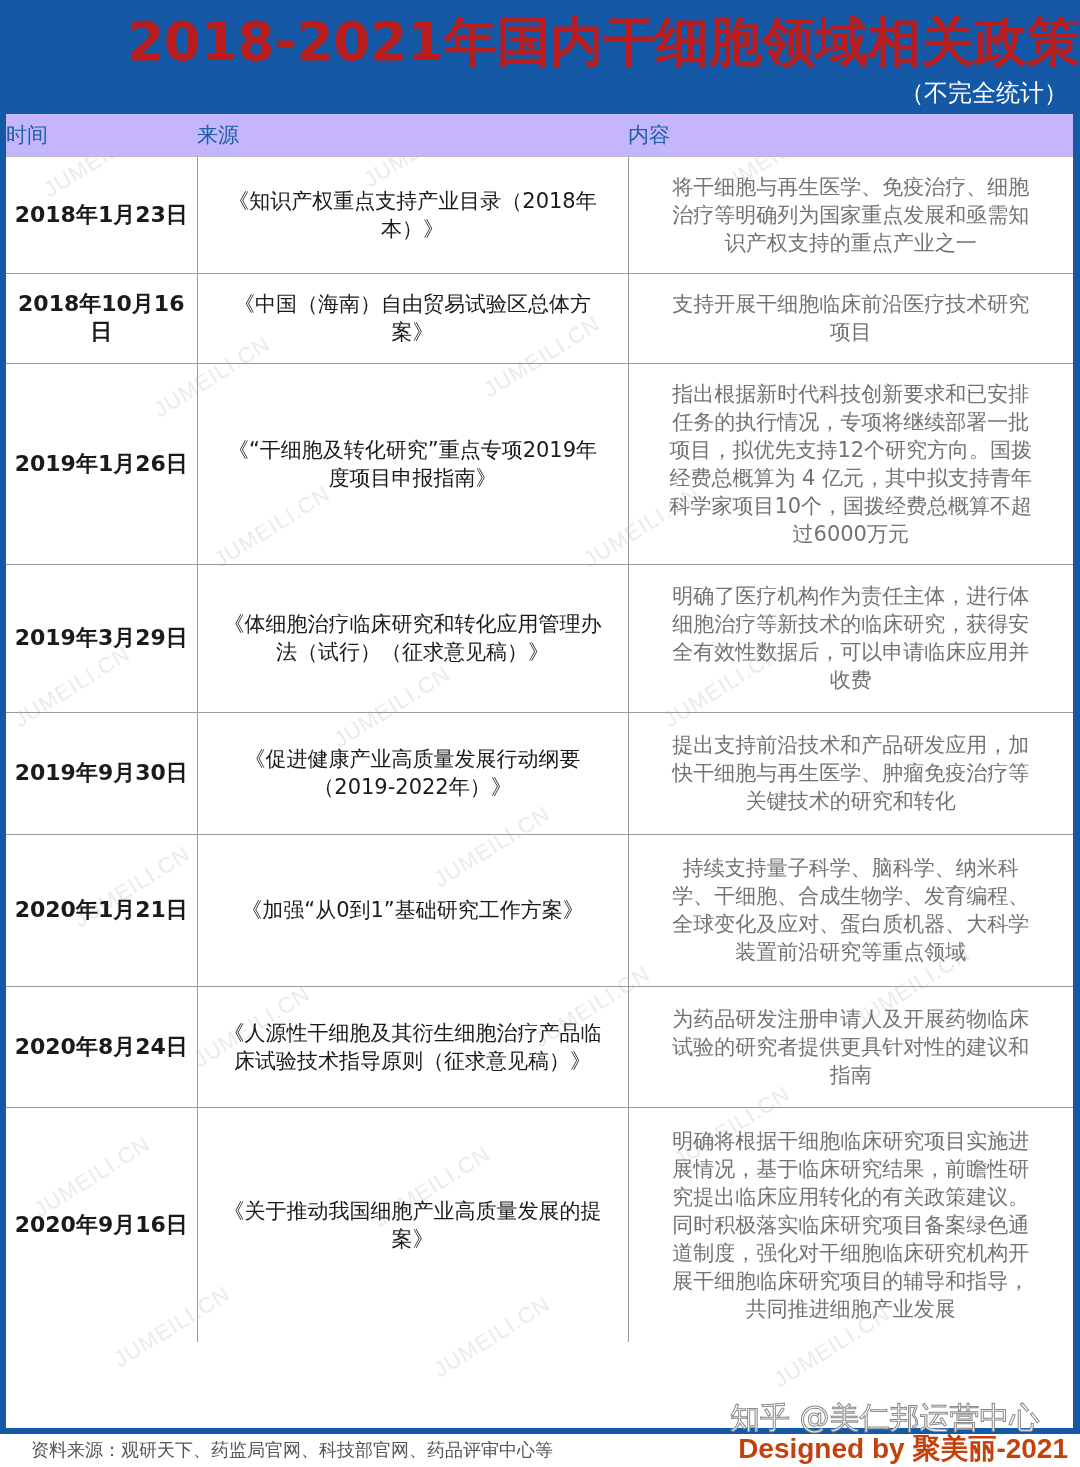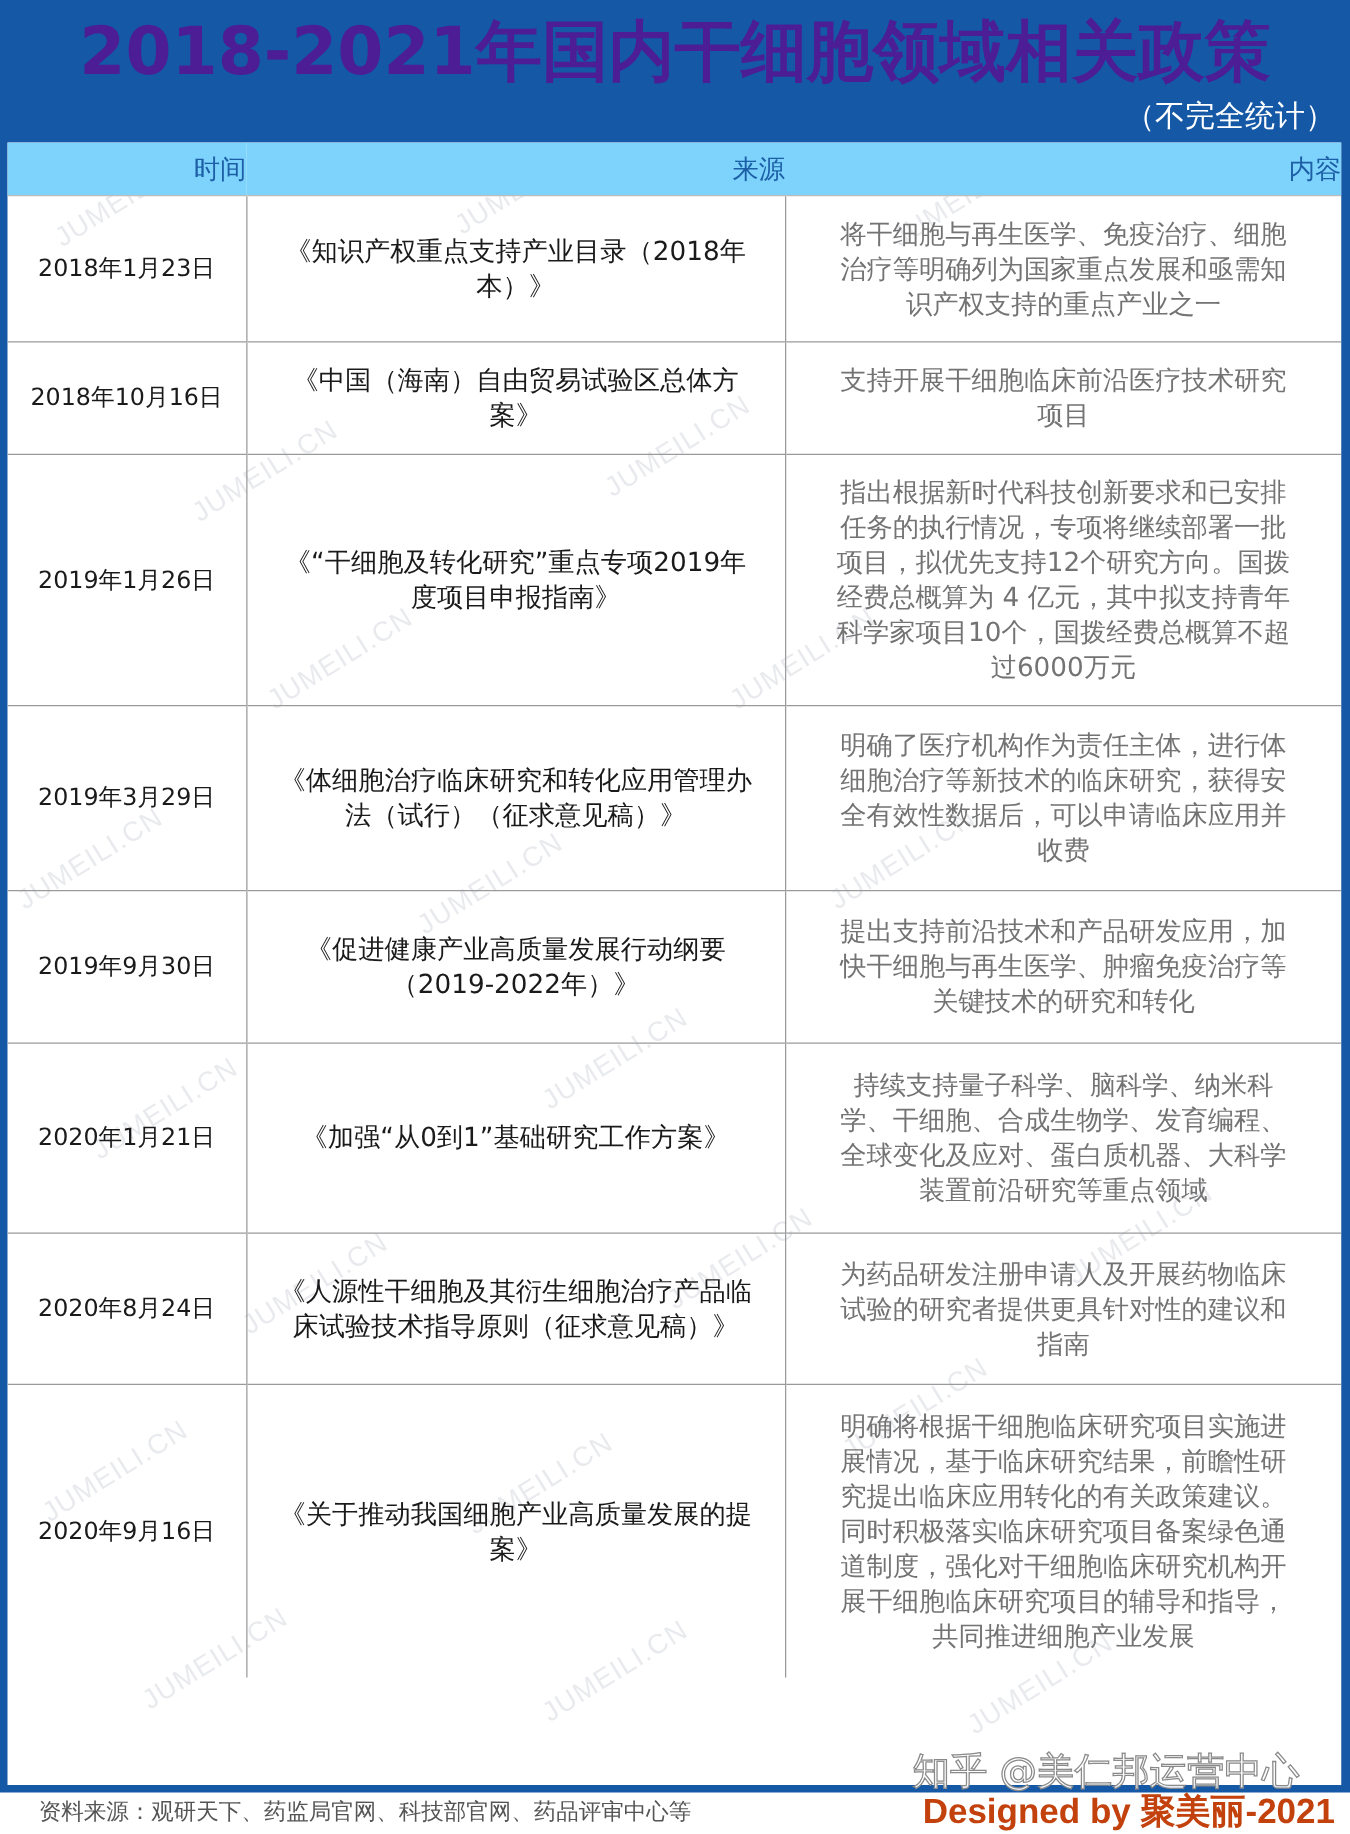--- a/index.html
+++ b/index.html
@@ -4,48 +4,48 @@
 <style>
   * { box-sizing: border-box; margin: 0; padding: 0; }
   html, body { width: 1080px; height: 1467px; background: #ffffff; overflow: hidden; }
   body { font-family: "DejaVu Sans", "Liberation Sans", sans-serif; color: #1e1e1e; position: relative; }
   .frame {
     position: absolute; left: 0; top: 0; width: 1080px; height: 1434px;
     background: #1458a6;
   }
   .title {
     position: absolute; left: 0; top: 6px; width: 1080px; height: 72px;
-    text-align: center; color: #4c1d95; font-weight: bold;
+    text-align: right; color: #b91c1c; font-weight: bold;
     font-size: 53px; line-height: 72px; letter-spacing: 0px;
   }
   .subtitle {
     position: absolute; right: 12px; top: 76px; color: #ffffff;
     font-size: 24px; line-height: 34px;
   }
   .table-wrap {
     position: absolute; left: 6px; top: 114px; width: 1067px; height: 1314px;
     background: #ffffff; overflow: hidden;
   }
   .wm {
     position: absolute; color: rgba(150,160,175,0.22); font-size: 22px;
     transform: rotate(-32deg); white-space: nowrap; pointer-events: none;
     font-family: "Liberation Sans", sans-serif; letter-spacing: 1px;
   }
   table { border-collapse: collapse; width: 1067px; position: relative; z-index: 1; table-layout: fixed; }
   th {
-    background: #7dd3fc; color: #1d5fa6; font-weight: normal; font-size: 21px;
-    height: 42px; text-align: right; border-bottom: 1px solid #bdbdbd;
+    background: #c4b5fd; color: #1d5fa6; font-weight: normal; font-size: 21px;
+    height: 42px; text-align: left; border-bottom: 1px solid #bdbdbd;
   }
   td {
     border-top: 1px solid #9a9a9a; border-right: 1px solid #9a9a9a;
     text-align: center; vertical-align: middle; font-size: 21px; line-height: 28px;
     padding: 0 30px; color: #1a1a1a;
   }
   td:last-child { border-right: none; }
-  td.date { padding: 0 4px; font-size: 19px; }
+  td.date { padding: 0 4px; font-size: 22px; font-weight: bold; }
   td.source { padding: 0 20px; }
   td.content { padding: 0 40px; color: #737373; }
   tr:first-child td { border-top: none; }
   .footer-left {
     position: absolute; left: 8px; top: 1437px; font-size: 18px; color: #555555;
     line-height: 26px;
     margin-left: 23px;
   }
   .footer-right {
     position: absolute; right: 12px; top: 1435px; font-size: 28px; color: #c2410c;

